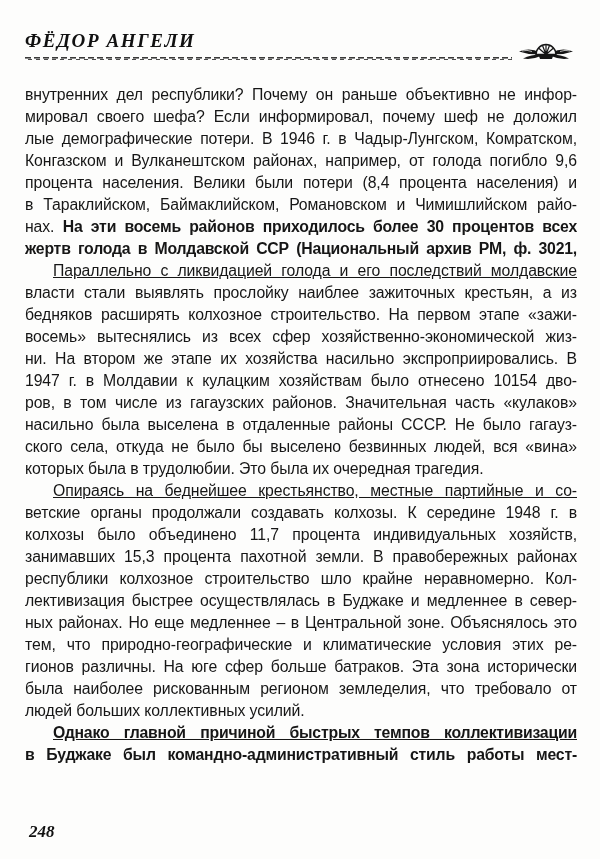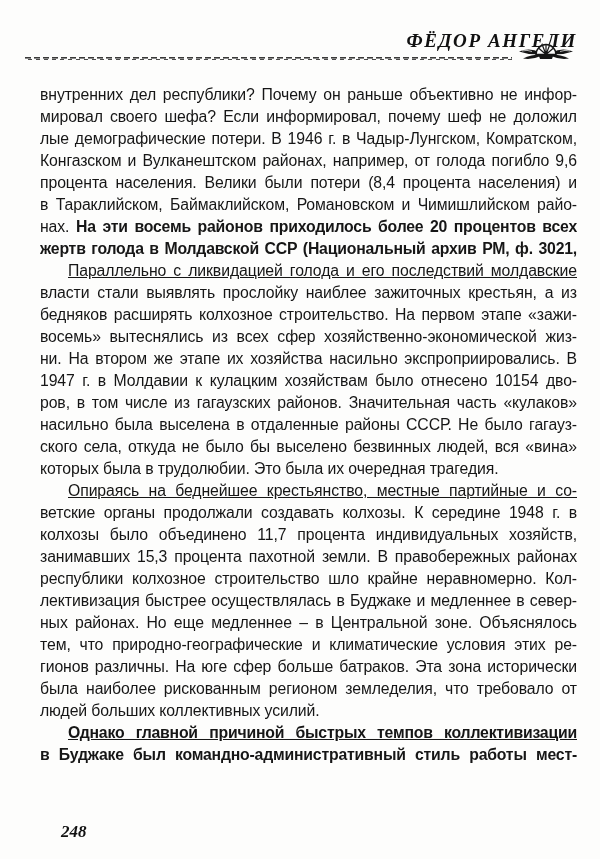--- a/index.html
+++ b/index.html
@@ -18,55 +18,53 @@
   .page{position:absolute;inset:0;}
   .header{
     position:absolute;top:30px;left:25px;right:23px;height:34px;
   }
   .author{
     font-family:"Liberation Serif", serif;
     font-weight:bold;font-style:italic;
     font-size:19px;letter-spacing:1.6px;
     color:#111;
     white-space:nowrap;
-    text-align:right;
   }
   .rule{
     position:absolute;left:0;top:27px;width:487px;height:4px;
     background:
       repeating-linear-gradient(90deg,#3a3a3a 0 6px, rgba(0,0,0,0) 6px 9px) 0 0/100% 1.6px no-repeat,
       repeating-linear-gradient(90deg,#4a4a4a 0 4px, rgba(0,0,0,0) 4px 8px) 3px 2.4px/100% 1px no-repeat;
   }
   .ornament{
     position:absolute;right:2px;top:8px;width:58px;height:26px;
   }
   .body-text{
     position:absolute;top:84px;left:25px;width:552px;
   }
   .line{
     height:22px;line-height:22px;
     font-size:15.8px;
     letter-spacing:-0.1px;
     white-space:nowrap;
     overflow:hidden;
     text-align:left;
-    margin-left:15px;
   }
   .line.j{
     text-align:justify;
     text-align-last:justify;
     white-space:normal;
   }
   .line.ind{padding-left:28px;text-decoration:underline;}
   .line .b{font-weight:700;letter-spacing:-0.2px;}
   .page-number{
     position:absolute;left:29px;top:822px;
     font-family:"Liberation Serif", serif;
     font-style:italic;font-weight:bold;
-    font-size:17px;color:#111;margin-left:32px;
+    font-size:17px;color:#111;
   }
 </style>
 </head>
 <body>
 
 <div class="page">
 
   <div class="header">
     <div class="author">ФЁДОР АНГЕЛИ</div>
     <div class="rule"></div>
@@ -86,21 +84,21 @@
     </svg>
   </div>
 
   <div class="body-text">
       <div class="line j"><span>внутренних дел республики?  Почему он раньше объективно не инфор-</span></div>
       <div class="line j"><span>мировал своего шефа? Если информировал, почему шеф не доложил</span></div>
       <div class="line j"><span>лые демографические потери. В 1946 г. в Чадыр-Лунгском, Комратском,</span></div>
       <div class="line j"><span>Конгазском и Вулканештском районах, например, от голода погибло 9,6</span></div>
       <div class="line j"><span>процента населения. Велики были потери (8,4 процента населения) и</span></div>
       <div class="line j"><span>в Тараклийском, Баймаклийском, Романовском и Чимишлийском райо-</span></div>
-      <div class="line j"><span>нах. </span><span class="b">На эти восемь районов приходилось более 20 процентов всех</span></div>
+      <div class="line j"><span>нах. </span><span class="b">На эти восемь районов приходилось более 30 процентов всех</span></div>
       <div class="line j"><span class="b">жертв голода в Молдавской ССР (Национальный архив РМ, ф. 3021,</span></div>
       <div class="line j ind"><span>Параллельно с ликвидацией голода и его последствий молдавские</span></div>
       <div class="line j"><span>власти стали выявлять прослойку наиблее зажиточных крестьян, а из</span></div>
       <div class="line j"><span>бедняков расширять колхозное строительство. На первом этапе «зажи-</span></div>
       <div class="line j"><span>восемь» вытеснялись из всех сфер хозяйственно-экономической жиз-</span></div>
       <div class="line j"><span>ни. На втором же этапе их хозяйства насильно экспроприировались. В</span></div>
       <div class="line j"><span>1947 г. в Молдавии к кулацким  хозяйствам было отнесено 10154 дво-</span></div>
       <div class="line j"><span>ров, в том числе из гагаузских районов. Значительная часть «кулаков»</span></div>
       <div class="line j"><span>насильно была выселена в отдаленные районы СССР. Не было гагауз-</span></div>
       <div class="line j"><span>ского села, откуда не было бы выселено безвинных людей, вся «вина»</span></div>

